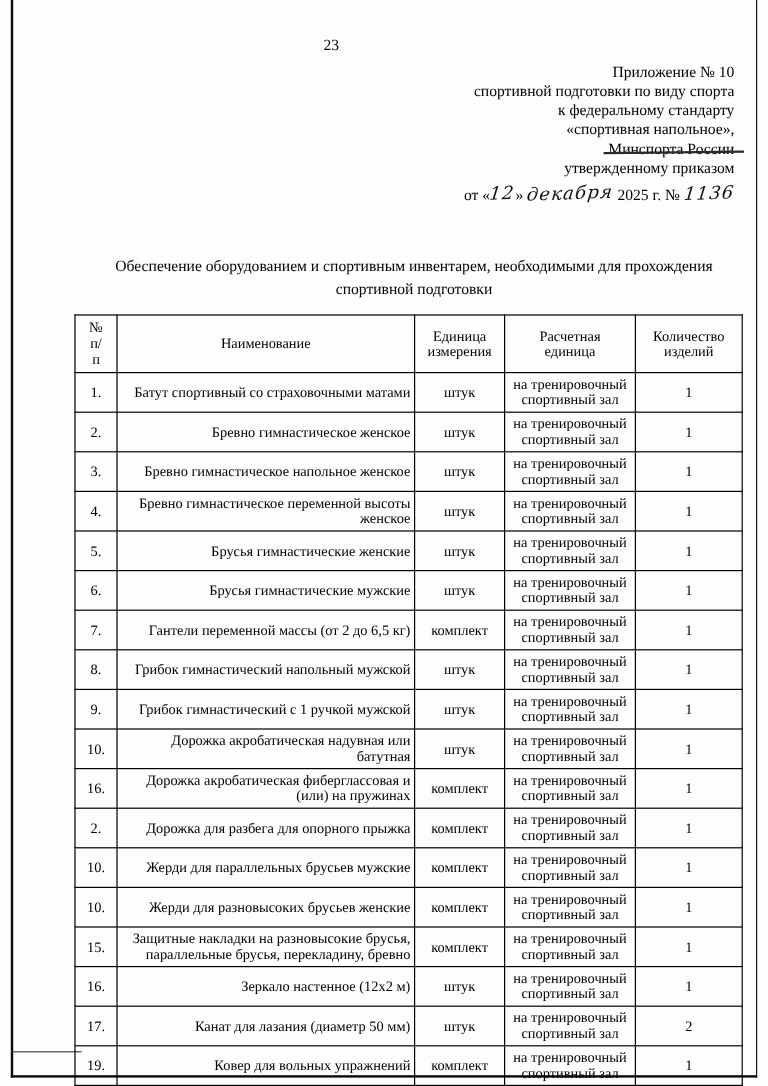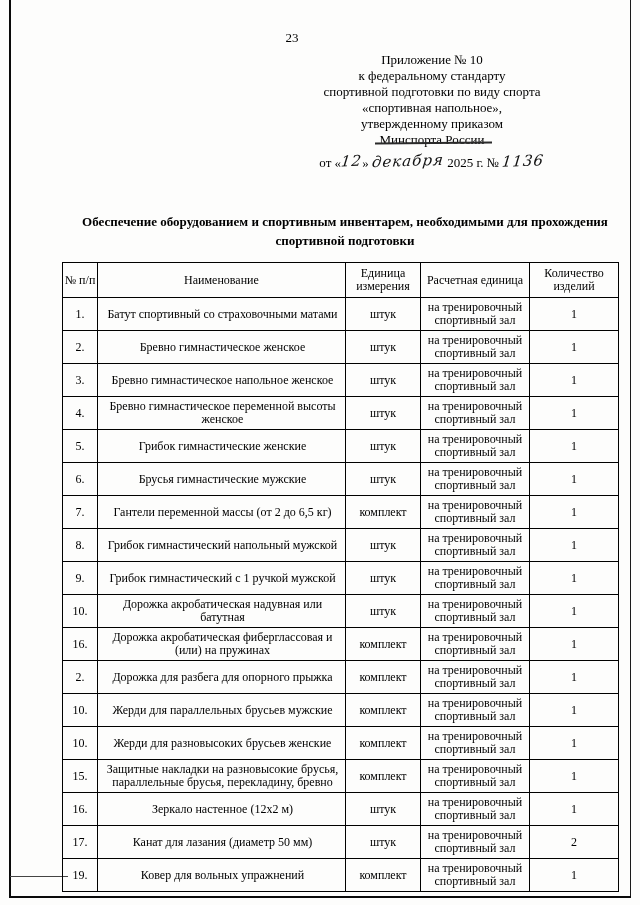--- a/index.html
+++ b/index.html
@@ -13,47 +13,47 @@
     color: #000;
     overflow: hidden;
   }
   
   .scan-left   { position: absolute; left: 9px;  top: 0; bottom: 7px; width: 2px; background: #0a0a0a; }
   .scan-right  { position: absolute; right: 9px; top: 0; bottom: 7px; width: 1px; background: #1a1a1a; }
   .scan-bottom { position: absolute; left: 9px; right: 9px; bottom: 7px; height: 2px; background: #0a0a0a; }
   .scan-dash   { position: absolute; left: 10px; top: 876px; width: 58px; height: 1px; background: #444; }
 
   .page-number {
-    position: absolute; top: 30px; left: 16px; width: 552px;
+    position: absolute; top: 30px; left: 0; width: 552px;
     text-align: center; font-size: 13px;
   }
   .header-block {
     position: absolute; top: 52px; left: 252px; right: 28px;
-    text-align: center; font-size: 13px; line-height: 16px;
+    text-align: right; font-size: 13px; line-height: 16px;
   }
   .h-line { white-space: nowrap; }
   .strike-target { position: relative; display: inline-block; }
   .strike-target::after {
     content: ""; position: absolute; left: -4px; right: -8px; top: 63%;
     height: 1.5px; background: #2a2a2a; transform: rotate(-0.6deg);
   }
   .date-line { margin-top: 6px; white-space: nowrap; font-size: 13px; }
   .hand {
     display: inline-block;
     font-family: "DejaVu Serif", serif;
     font-style: italic;
     font-size: 15px;
     letter-spacing: 1px;
     transform: rotate(-2deg) skewX(-8deg);
     position: relative; top: -1px;
     color: #111;
   }
   .doc-title {
     position: absolute; top: 212px; left: 66px; right: 16px;
-    text-align: center; font-weight: bold;
+    text-align: center; font-weight: normal;
     font-size: 13px; line-height: 19px;
   }
   .equip-table {
     position: absolute; top: 262px; left: 62px;
     width: 556px;
     border-collapse: collapse;
     table-layout: fixed;
   }
   .equip-table col.c1 { width: 35px; }
   .equip-table col.c2 { width: 248px; }
@@ -63,43 +63,43 @@
   .equip-table th, .equip-table td {
     border: 1px solid #000;
     font-size: 12px;
     line-height: 13px;
     padding: 3px 3px;
     vertical-align: middle;
     font-weight: normal;
     text-align: center;
     word-wrap: break-word;
   }
-  .equip-table th { padding: 4px 0; }
-  .equip-table td.c-name { text-align: center; padding-left: 5px; }
+  .equip-table th { padding: 4px 10px; }
+  .equip-table td.c-name { text-align: right; padding-left: 5px; }
   .equip-table td.c-num  { text-align: center; }
 </style>
 </head>
 <body>
 
 <div class="page">
 
   <div class="scan-left"></div>
   <div class="scan-right"></div>
   <div class="scan-bottom"></div>
   <div class="scan-dash"></div>
 
   <div class="page-number">23</div>
 
   <div class="header-block">
     <div class="h-line">Приложение № 10</div>
+    <div class="h-line">спортивной подготовки по виду спорта</div>
     <div class="h-line">к федеральному стандарту</div>
-    <div class="h-line">спортивной подготовки по виду спорта</div>
     <div class="h-line">«спортивная напольное»,</div>
+    <div class="h-line"><span class="strike-target">Минспорта России</span></div>
     <div class="h-line">утвержденному приказом</div>
-    <div class="h-line"><span class="strike-target">Минспорта России</span></div>
     <div class="date-line"><span>от «</span><span class="hand">12</span><span>»</span>
       <span class="hand">декабря</span>
       <span>2025 г. №</span>
       <span class="hand">1136</span>
     </div>
   </div>
 
   <div class="doc-title">Обеспечение оборудованием и спортивным инвентарем, необходимыми для прохождения спортивной подготовки</div>
 
   <table class="equip-table">
@@ -147,21 +147,21 @@
   <tr>
     <td class="c-num">4.</td>
     <td class="c-name">Бревно гимнастическое переменной высоты женское</td>
     <td class="c-unit">штук</td>
     <td class="c-calc">на тренировочный спортивный зал</td>
     <td class="c-qty">1</td>
   </tr>
 
   <tr>
     <td class="c-num">5.</td>
-    <td class="c-name">Грибок гимнастические женские</td>
+    <td class="c-name">Брусья гимнастические женские</td>
     <td class="c-unit">штук</td>
     <td class="c-calc">на тренировочный спортивный зал</td>
     <td class="c-qty">1</td>
   </tr>
 
   <tr>
     <td class="c-num">6.</td>
     <td class="c-name">Брусья гимнастические мужские</td>
     <td class="c-unit">штук</td>
     <td class="c-calc">на тренировочный спортивный зал</td>

